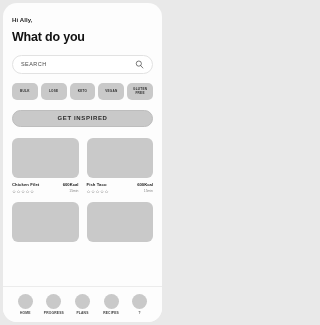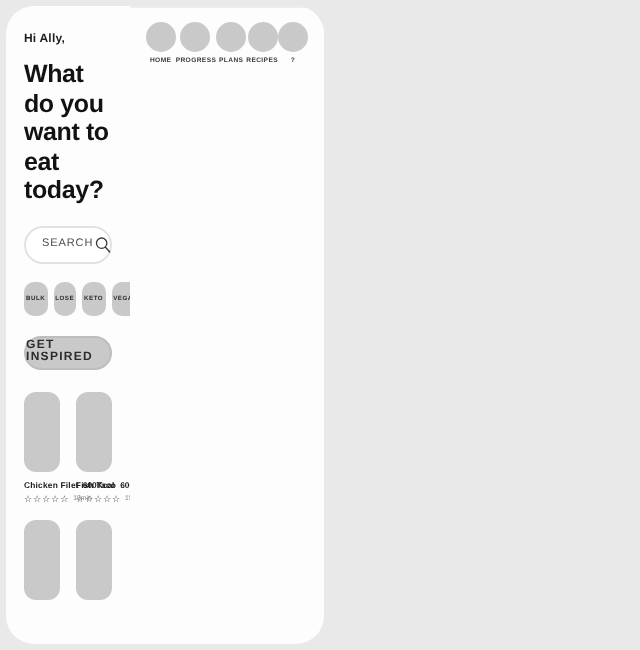--- a/index.html
+++ b/index.html
@@ -16,21 +16,21 @@
   .phone-frame {
     position: absolute;
     left: 3px;
     top: 3px;
     width: 159px;
     height: 319px;
     background: #fdfdfd;
     border-radius: 14px;
     overflow: hidden;
     display: flex;
-    flex-direction: row;
+    flex-direction: column;
   }
   .screen-content {
     flex: 1 1 auto;
     padding: 0 9px;
     overflow: hidden;
   }
 
   
   .greeting {
     font-size: 6px;
@@ -206,21 +206,20 @@
 <body>
 
 <div class="phone-frame">
 
   <div class="screen-content">
 
     <div class="greeting">Hi Ally,</div>
 
     <div class="headline">
       <div>What do you</div>
-      <div>want to eat today?</div>
     </div>
 
     <div class="search-bar">
       <span class="search-placeholder">SEARCH</span>
       <span class="search-icon">
         <svg width="9" height="9" viewBox="0 0 16 16">
           <circle cx="6.8" cy="6.4" r="4.6" fill="none" stroke="#3a3a3a" stroke-width="1.2"></circle>
           <line x1="10.2" y1="10" x2="14" y2="14.2" stroke="#3a3a3a" stroke-width="1.2" stroke-linecap="round"></line>
         </svg>
       </span>

